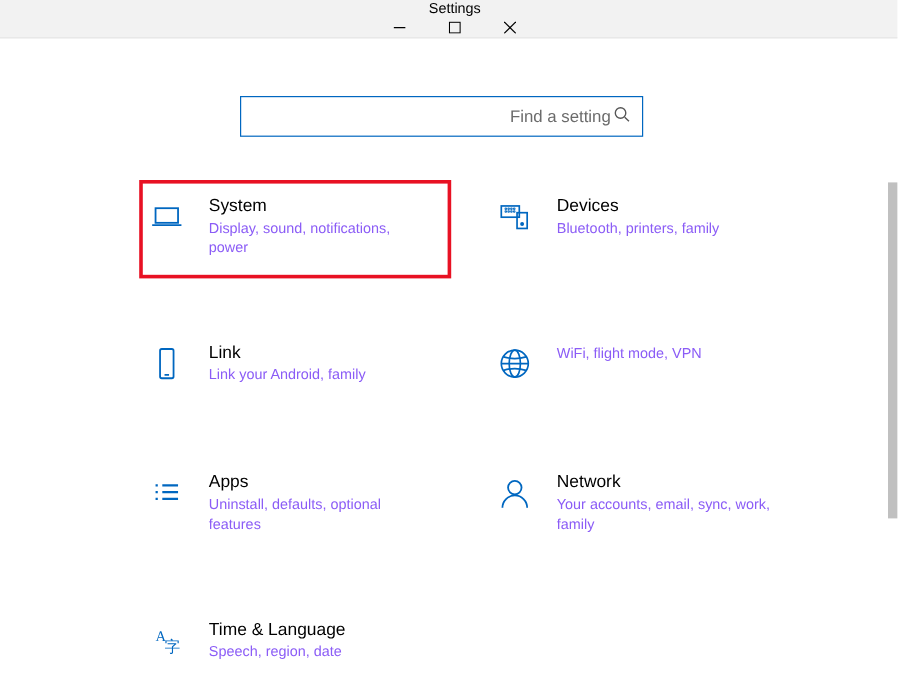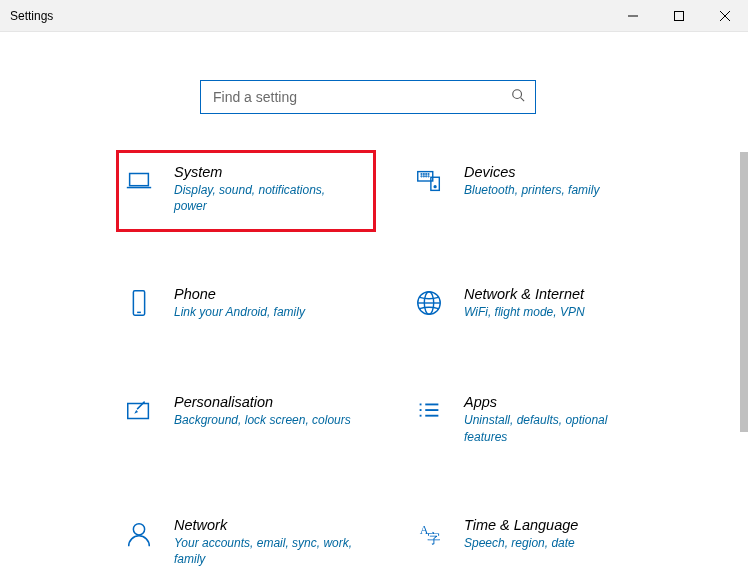--- a/index.html
+++ b/index.html
@@ -12,20 +12,21 @@
     color: #000;
   }
   .titlebar {
     height: 32px;
     background: #f2f2f2;
     display: flex;
     align-items: center;
     justify-content: space-between;
     padding-left: 10px;
     border-bottom: 1px solid #e5e5e5;
+    flex-direction: column;
   }
   .titlebar-title {
     font-size: 12px;
     color: #000;
   }
   .window-controls {
     display: flex;
     height: 100%;
   }
   .win-btn {
@@ -60,20 +61,21 @@
     align-items: center;
     padding: 0 10px;
   }
   .search-input {
     flex: 1;
     border: none;
     outline: none;
     font-size: 14px;
     color: #6b6b6b;
     background: transparent;
+    text-align: right;
   }
   .search-input::placeholder { color: #6b6b6b; }
   .search-icon-slot {
     color: #555;
   }
   .grid {
     display: grid;
     grid-template-columns: 260px 260px;
     column-gap: 30px;
     row-gap: 60px;
@@ -96,29 +98,29 @@
     width: 34px;
     height: 34px;
     flex-shrink: 0;
     color: #0067c0;
     display: flex;
     align-items: flex-start;
     justify-content: center;
     margin-top: 2px;
   }
   .tile-icon svg { width: 30px; height: 30px; stroke: #0067c0; }
-  .tile-text { max-width: 180px; font-style: italic; }
+  .tile-text { max-width: 180px; }
   .tile-title {
     font-size: 14.5px;
     color: #000;
     margin-bottom: 2px;
   }
   .tile-desc {
     font-size: 12px;
-    color: #0369a1;
+    color: #8b5cf6;
     line-height: 1.35;
   }
   .scrollbar {
     position: absolute;
     right: 0;
     top: 120px;
     width: 8px;
     height: 280px;
     background: #c0c0c0;
     border-radius: 0;
@@ -202,54 +204,40 @@
       </div>
 
       <div class="tile">
         <div class="tile-icon">
           <svg viewBox="0 0 32 32" fill="none" stroke-width="1.6">
             <rect x="10" y="3" width="12" height="26" rx="1.5"></rect>
             <line x1="14" y1="26" x2="18" y2="26"></line>
           </svg>
         </div>
         <div class="tile-text">
-          <div class="tile-title">Phone</div>
+          <div class="tile-title">Link</div>
           <div class="tile-desc">Link your Android, family</div>
         </div>
       </div>
 
       <div class="tile">
         <div class="tile-icon">
           <svg viewBox="0 0 32 32" fill="none" stroke-width="1.5">
             <circle cx="16" cy="16" r="12"></circle>
             <ellipse cx="16" cy="16" rx="5" ry="12"></ellipse>
             <line x1="4" y1="16" x2="28" y2="16"></line>
             <path d="M6 10 Q16 13 26 10" fill="none"></path>
             <path d="M6 22 Q16 19 26 22" fill="none"></path>
           </svg>
         </div>
         <div class="tile-text">
-          <div class="tile-title">Network &amp; Internet</div>
           <div class="tile-desc">WiFi, flight mode, VPN</div>
         </div>
       </div>
 
-      <div class="tile">
-        <div class="tile-icon">
-          <svg viewBox="0 0 32 32" fill="none" stroke-width="1.6">
-            <rect x="4" y="8" width="22" height="16"></rect>
-            <line x1="22" y1="6" x2="14" y2="14"></line>
-            <path d="M13 15 l-2 4 l4 -2 z" fill="#0067c0" stroke="none"></path>
-          </svg>
-        </div>
-        <div class="tile-text">
-          <div class="tile-title">Personalisation</div>
-          <div class="tile-desc">Background, lock screen, colours</div>
-        </div>
-      </div>
 
       <div class="tile">
         <div class="tile-icon">
           <svg viewBox="0 0 32 32" fill="none" stroke-width="2">
             <line x1="6" y1="9" x2="8" y2="9"></line>
               <line x1="12" y1="9" x2="26" y2="9"></line>
             <line x1="6" y1="15" x2="8" y2="15"></line>
               <line x1="12" y1="15" x2="26" y2="15"></line>
             <line x1="6" y1="21" x2="8" y2="21"></line>
               <line x1="12" y1="21" x2="26" y2="21"></line>

